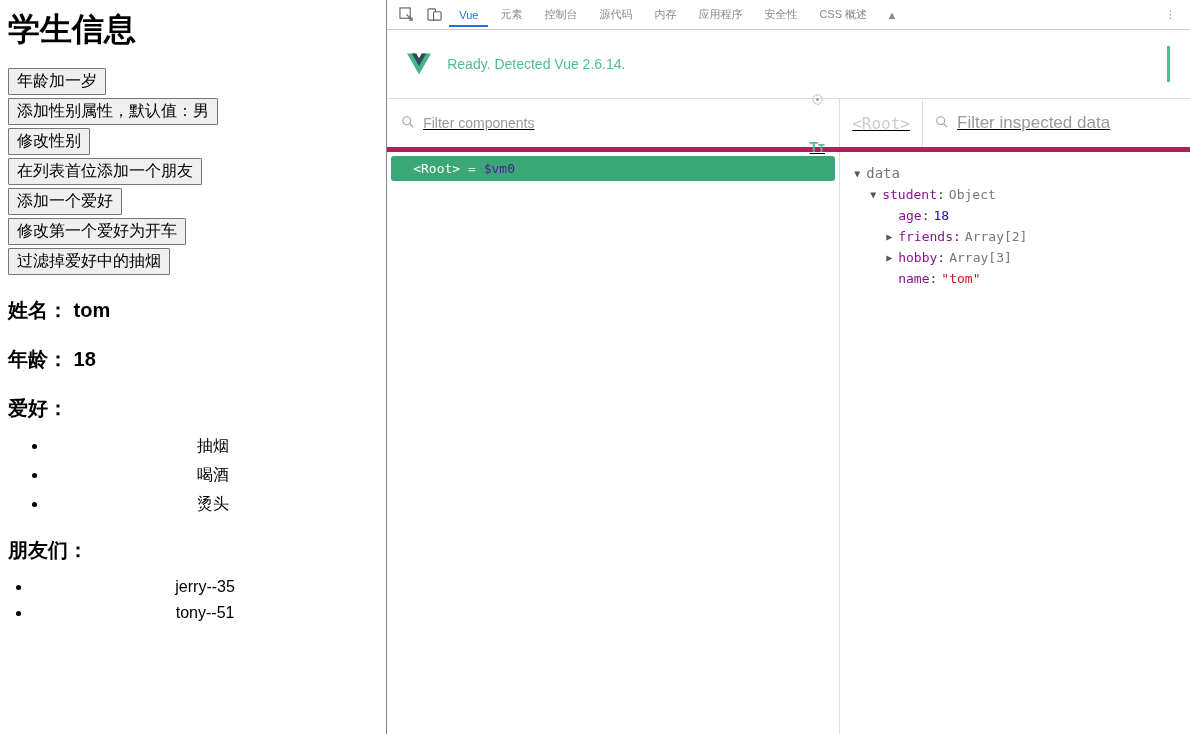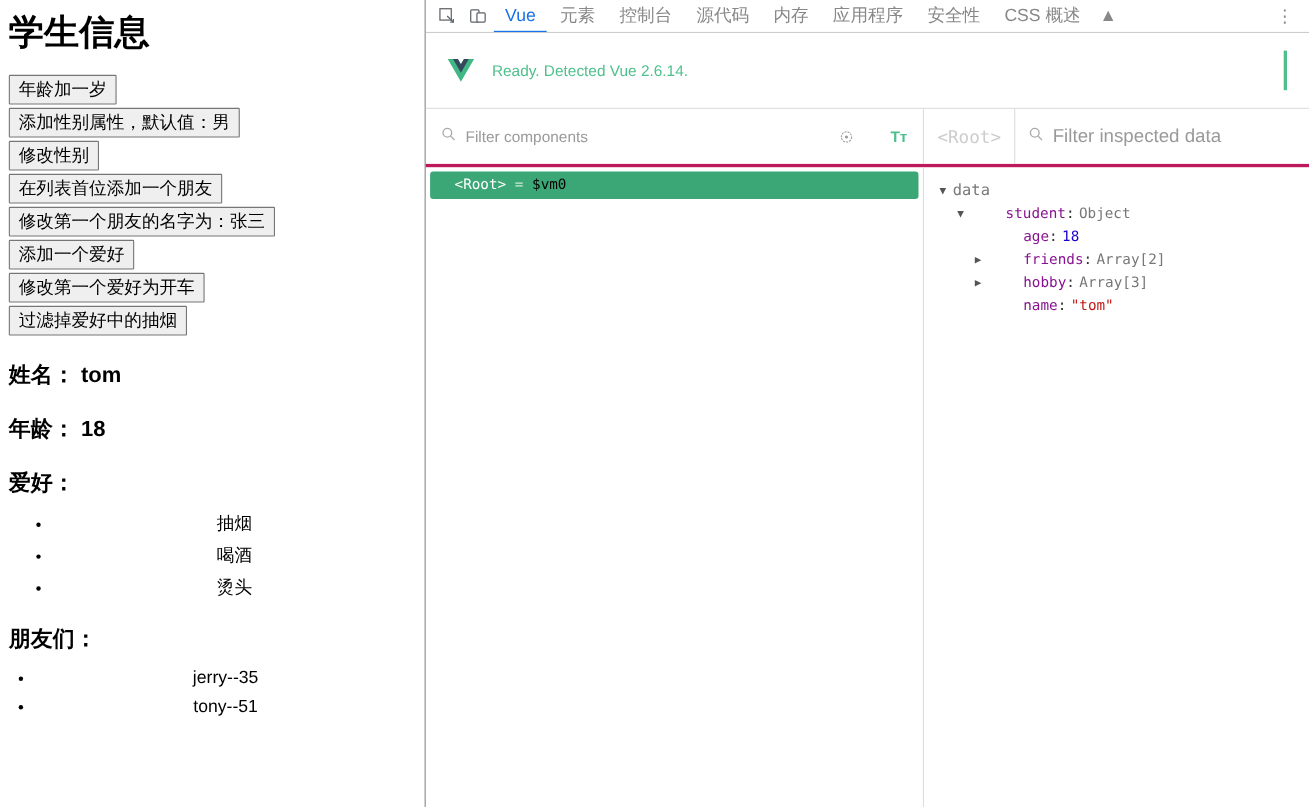--- a/index.html
+++ b/index.html
@@ -60,21 +60,21 @@
       flex-direction: column;
       background: #fff;
       font-family: "Segoe UI", Arial, sans-serif;
     }
     
     .devtools-tabs {
       display: flex;
       align-items: center;
       height: 30px;
       border-bottom: 1px solid #ccc;
-      font-size: 16px;
+      font-size: 11px;
       color: #5f6368;
       padding: 0 6px;
       gap: 2px;
       overflow: hidden;
     }
     .tab-icon {
       width: 18px;
       height: 18px;
       margin: 0 4px;
       display: flex;
@@ -114,22 +114,23 @@
     .vue-status-right {
       margin-left: auto;
       width: 3px;
       height: 36px;
       background: #4fc08d;
     }
     
     .inspector-header {
       display: flex;
       border-top: 1px solid #ddd;
-      border-bottom: 3px solid #be185d;
+      border-bottom: 5px solid #be185d;
       height: 54px;
+      text-decoration: underline;
     }
     .filter-components {
       flex: 0 0 453px;
       display: flex;
       align-items: center;
       padding: 0 14px;
       border-right: 1px solid #ddd;
       gap: 8px;
     }
     .filter-components input {
@@ -143,20 +144,21 @@
     .filter-components input::placeholder { color: #999; }
     .search-icon {
       color: #aaa;
       font-size: 15px;
     }
     .header-icons {
       display: flex;
       align-items: center;
       gap: 32px;
       color: #999;
+      flex-direction: column;
     }
     .target-icon, .format-icon {
       width: 16px;
       height: 16px;
       display: flex;
       align-items: center;
       justify-content: center;
     }
     .root-label {
       display: flex;
@@ -195,21 +197,21 @@
     }
     .tree-row {
       background: #3ba776;
       color: #fff;
       font-family: Menlo, Consolas, monospace;
       font-size: 13px;
       padding: 5px 10px 5px 22px;
       border-radius: 3px;
     }
     .tree-row .eq { color: #c8e6d5; }
-    .tree-row .var { color: #000000; }
+    .tree-row .var { color: #4c1d95; }
     .data-panel {
       flex: 1;
       padding: 10px 14px;
       font-family: Menlo, Consolas, monospace;
       font-size: 13px;
     }
     .data-row {
       display: flex;
       align-items: center;
       padding: 3px 0;
@@ -220,38 +222,37 @@
       color: #555;
       font-size: 10px;
       cursor: pointer;
     }
     .arrow.down::before { content: "▼"; }
     .arrow.right::before { content: "▶"; }
     .arrow.none::before { content: ""; }
     .indent-0 { padding-left: 0; }
     .indent-1 { padding-left: 16px; }
     .indent-2 { padding-left: 32px; }
-    .key { color: #881391; margin-left: 32px; }
+    .key { color: #881391; }
     .colon { color: #333; margin: 0 4px 0 0; }
     .val-obj { color: #777; text-align: center; }
     .val-num { color: #1c00cf; }
     .val-str { color: #c41a16; }
     .data-title { color: #777; font-size: 14px; }
   </style>
 </head>
 <body>
 
 <div class="app-pane">
   <h1>学生信息</h1>
 
   <div class="btn-row"><button>年龄加一岁</button></div>
   <div class="btn-row"><button>添加性别属性，默认值：男</button></div>
   <div class="btn-row"><button>修改性别</button></div>
   <div class="btn-row"><button>在列表首位添加一个朋友</button></div>
-  <div class="btn-row"><button>修改第一个朋友的名字为：张三</button></div>
   <div class="btn-row"><button>添加一个爱好</button></div>
   <div class="btn-row"><button>修改第一个爱好为开车</button></div>
   <div class="btn-row"><button>过滤掉爱好中的抽烟</button></div>
 
   <h2>
     <span>姓名：</span>
     <span>tom</span>
   </h2>
   <h2>
     <span>年龄：</span>

